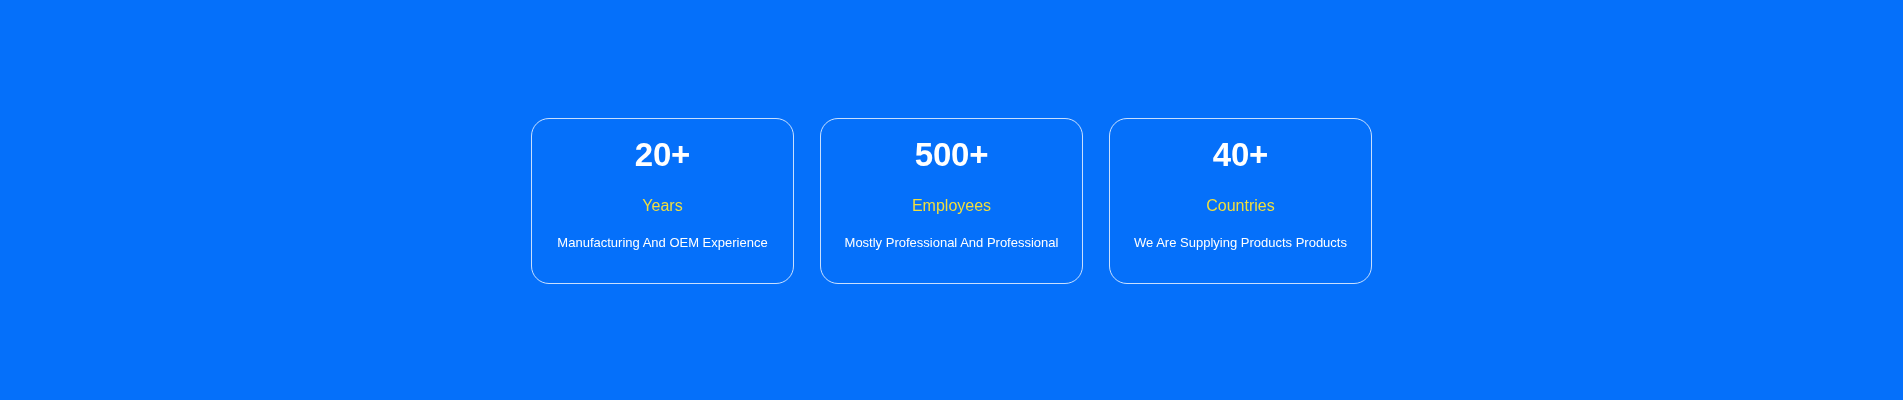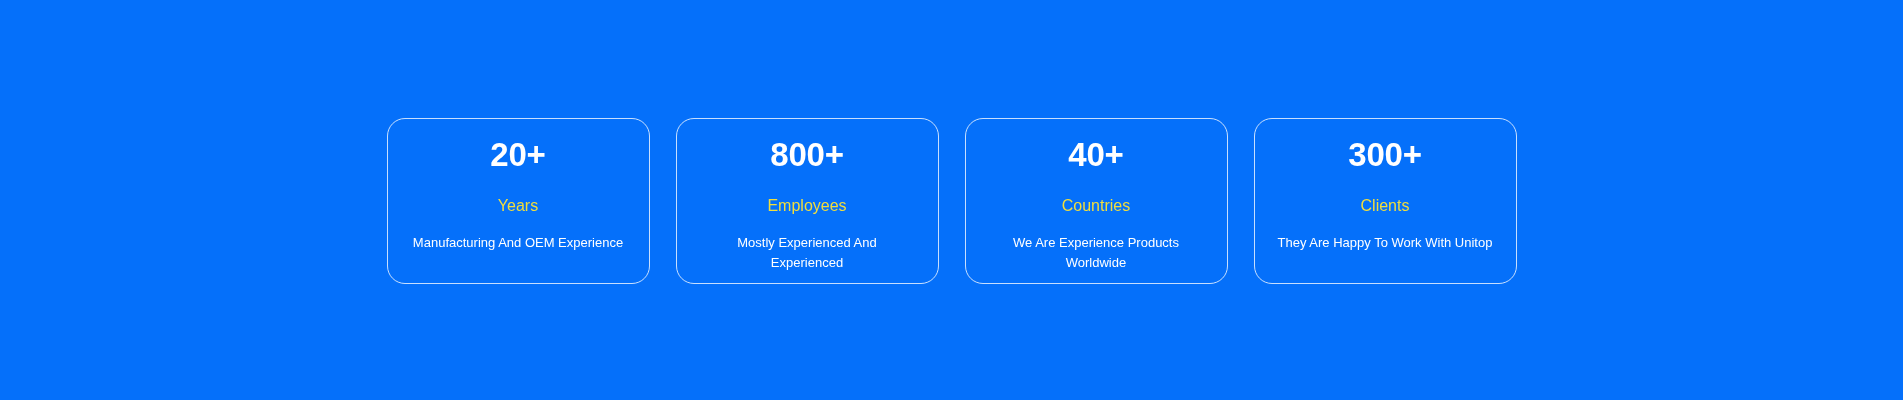--- a/index.html
+++ b/index.html
@@ -85,31 +85,26 @@
 <div class="stats-band">
   <div class="stats-row">
 
     <div class="stat-card">
       <div class="stat-value">20+</div>
       <div class="stat-label">Years</div>
       <div class="stat-desc">Manufacturing And OEM Experience</div>
     </div>
 
     <div class="stat-card">
-      <div class="stat-value">800+</div>
+      <div class="stat-value">500+</div>
       <div class="stat-label">Employees</div>
-      <div class="stat-desc">Mostly Experienced And Experienced</div>
+      <div class="stat-desc">Mostly Professional And Professional</div>
     </div>
 
     <div class="stat-card">
       <div class="stat-value">40+</div>
       <div class="stat-label">Countries</div>
-      <div class="stat-desc">We Are Experience Products Worldwide</div>
+      <div class="stat-desc">We Are Supplying Products Products</div>
     </div>
 
-    <div class="stat-card">
-      <div class="stat-value">300+</div>
-      <div class="stat-label">Clients</div>
-      <div class="stat-desc">They Are Happy To Work With Unitop</div>
-    </div>
 
   </div>
 </div>
 
 </body></html>

